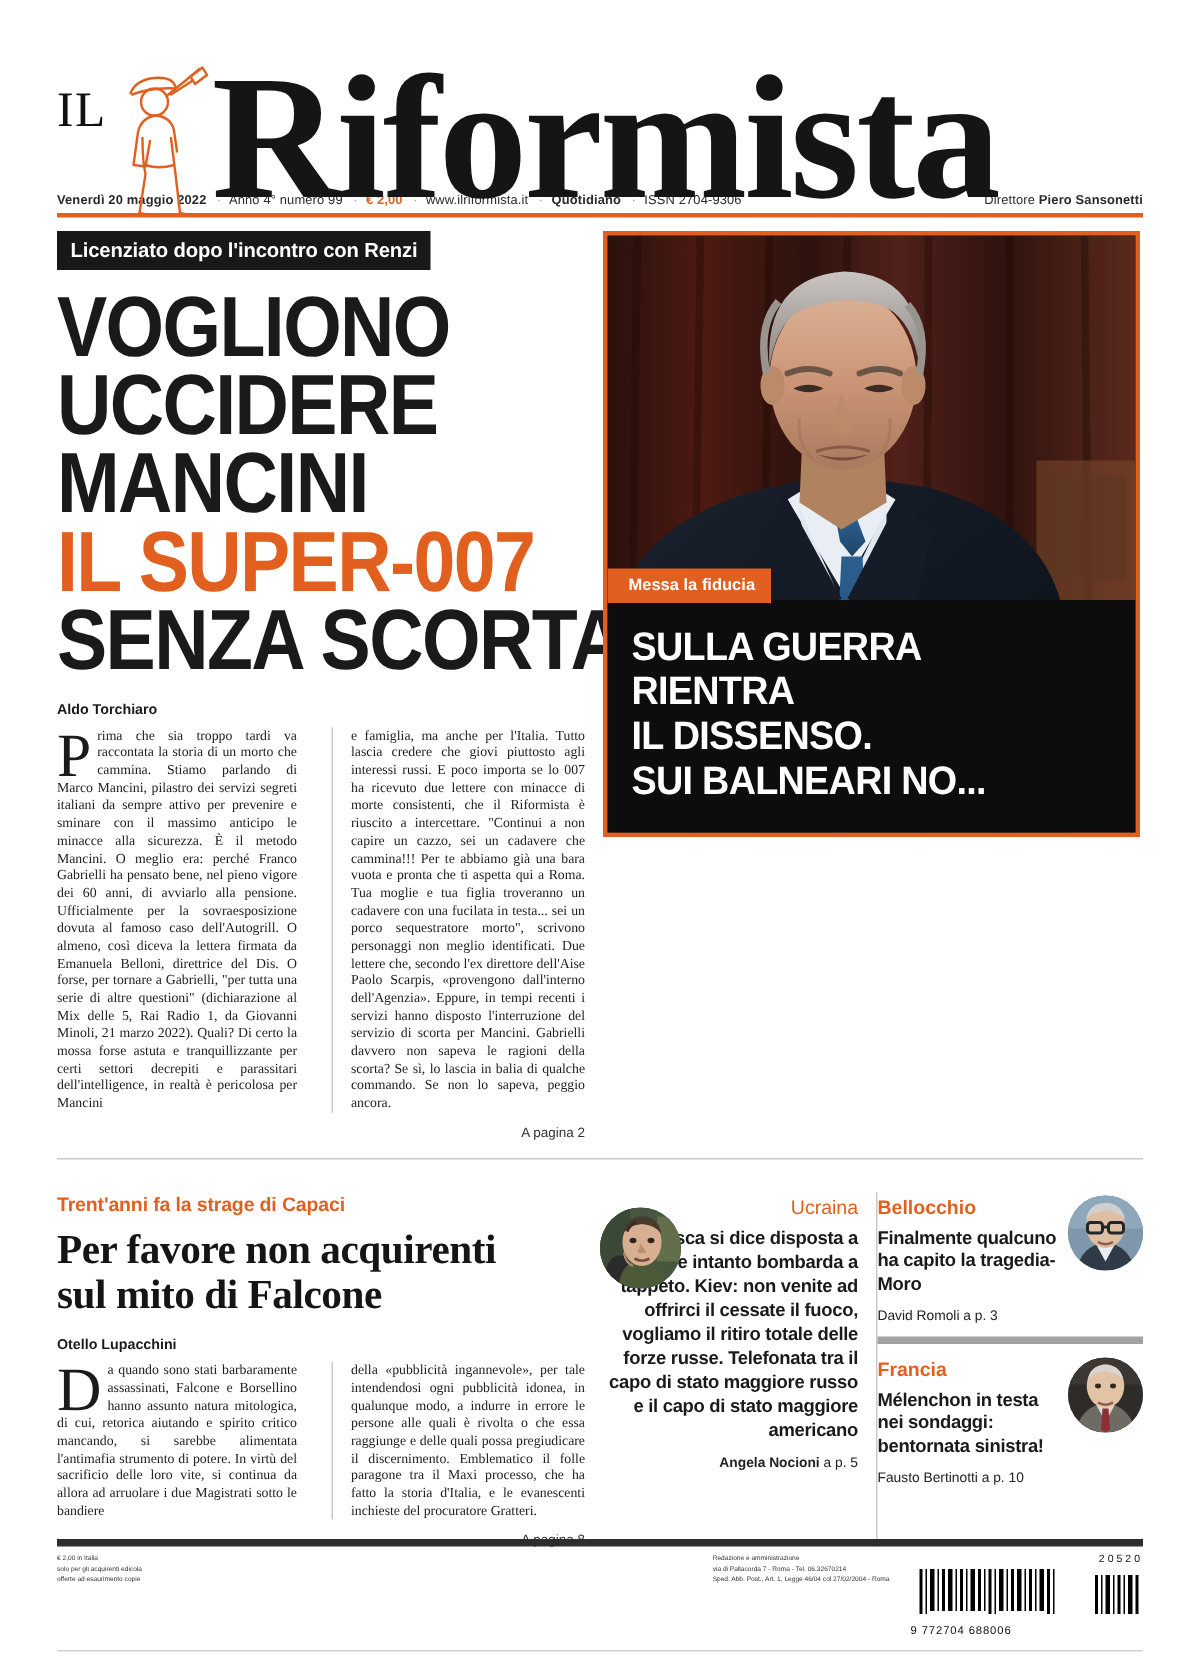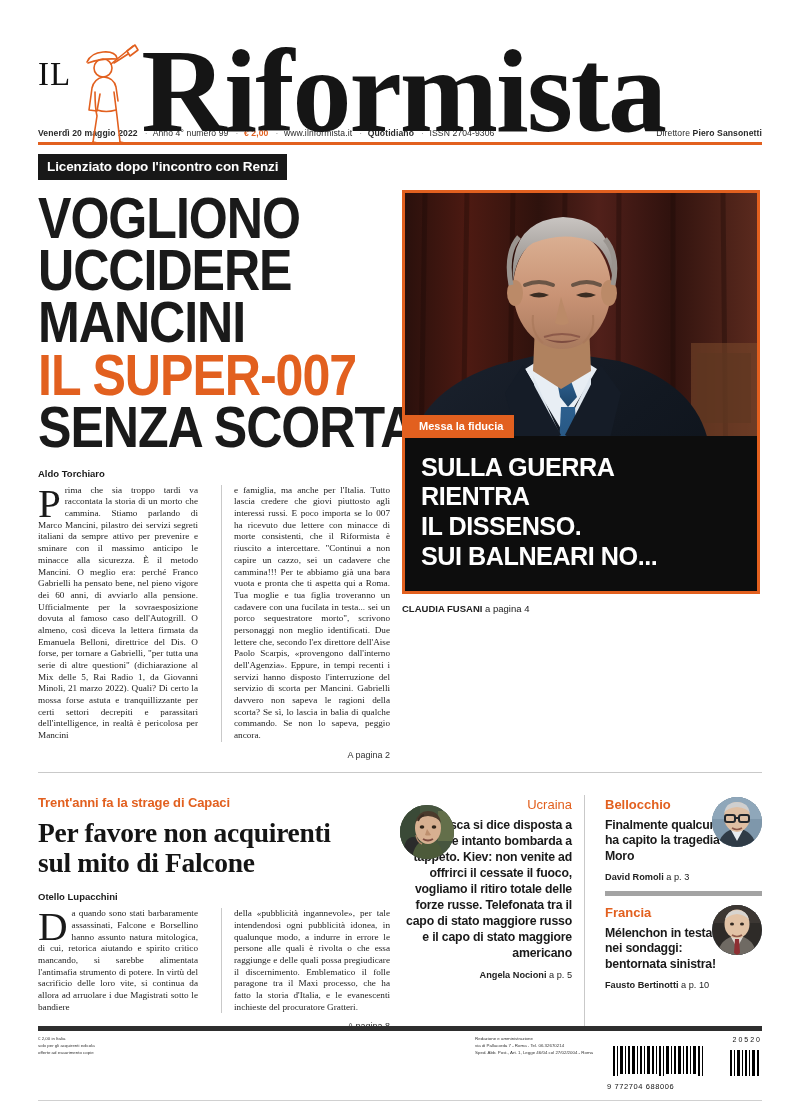--- a/index.html
+++ b/index.html
@@ -62,21 +62,21 @@
   .mast-info b { font-weight: 700; }
   .mast-info .price { color: #E2601F; font-weight: 700; }
   .mast-info .dot { color: #999; margin: 0 3px; }
   .mast-rule {
     height: 2.5px; background: #E2601F; margin-bottom: 9px;
   }
 
   
   .top-wrap { display: flex; gap: 12px; }
   .lead { width: 352px; }
-  .rightcol { width: 404px; margin-top: 36px; }
+  .rightcol { width: 404px; }
 
   .kicker-band {
     background: #181818;
     color: #fff;
     font-size: 13.5px;
     font-weight: 700;
     padding: 5px 9px 6px 9px;
     display: inline-block;
     letter-spacing: -.1px;
   }
@@ -211,38 +211,38 @@
     letter-spacing: -.2px;
   }
   .ukr-credit {
     text-align: right; font-size: 9.2px; margin-top: 8px; color: #222;
   }
   .ukr-credit b { font-weight: 700; }
 
   .briefs {
     width: 178px;
     border-left: 1px solid #c9c9c9;
-    padding-left: 20px;
+    padding-left: 0;
     padding-top: 2px;
   }
   .brief { position: relative; }
   .brief + .brief { border-top: 5px solid #a3a3a3; margin-top: 9px; padding-top: 9px; }
   .brief-kicker { color: #E2601F; font-weight: 700; font-size: 13px; }
   .brief-avatar {
     position: absolute; right: 0; top: 0;
     width: 50px; height: 50px; border-radius: 50%;
     overflow: hidden; background: #6d7f8c;
   }
   .brief + .brief .brief-avatar { top: 9px; }
   .brief-text {
     font-weight: 700; font-size: 12.3px; line-height: 1.25;
     color: #1a1a1a; margin-top: 6px; max-width: 120px; letter-spacing: -.2px;
   }
   .brief-credit { font-size: 9.2px; margin-top: 8px; color: #222; }
-  .brief-credit b { font-weight: 700; }
+  .brief-credit b { font-weight: 400; }
 
   
   .footer {
     position: absolute;
     left: 38px; right: 38px; bottom: 16px;
   }
   .footer-rule { height: 5px; background: #2e2e2e; margin-bottom: 5px; }
   .footer-row { display: flex; justify-content: space-between; align-items: flex-start; }
   .fineprint {
     font-size: 4.4px; line-height: 1.55; color: #333;
@@ -421,23 +421,20 @@
         <div class="photo-headline-box">
           <div class="photo-headline">
             <div>SULLA GUERRA</div>
             <div>RIENTRA</div>
             <div>IL DISSENSO.</div>
             <div>SUI BALNEARI NO...</div>
           </div>
         </div>
       </div>
 
-      <div class="photo-credit">
-        <b>CLAUDIA FUSANI</b><span> a pagina 4</span>
-      </div>
     </div>
   </div>
 
   <div class="mid-rule"></div>
 
   <div class="bottom-wrap">
 
     <div class="falcone">
       <div class="falcone-kicker">Trent'anni fa la strage di Capaci</div>
       <div class="falcone-head">

